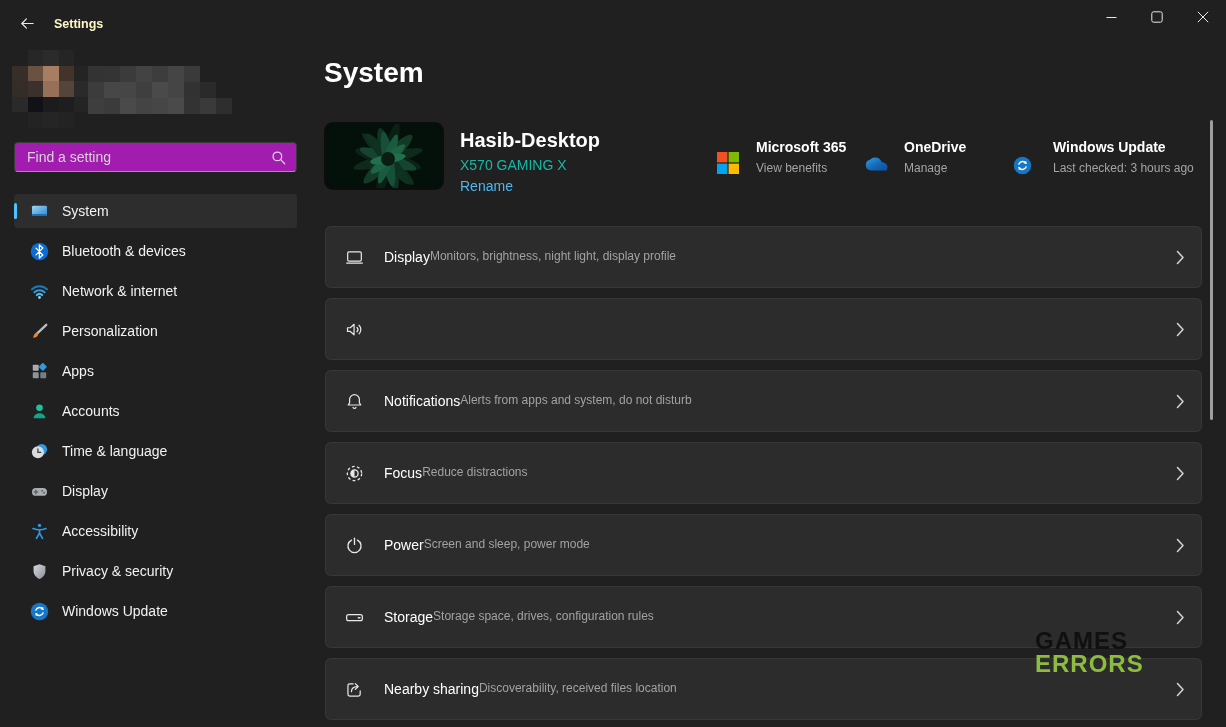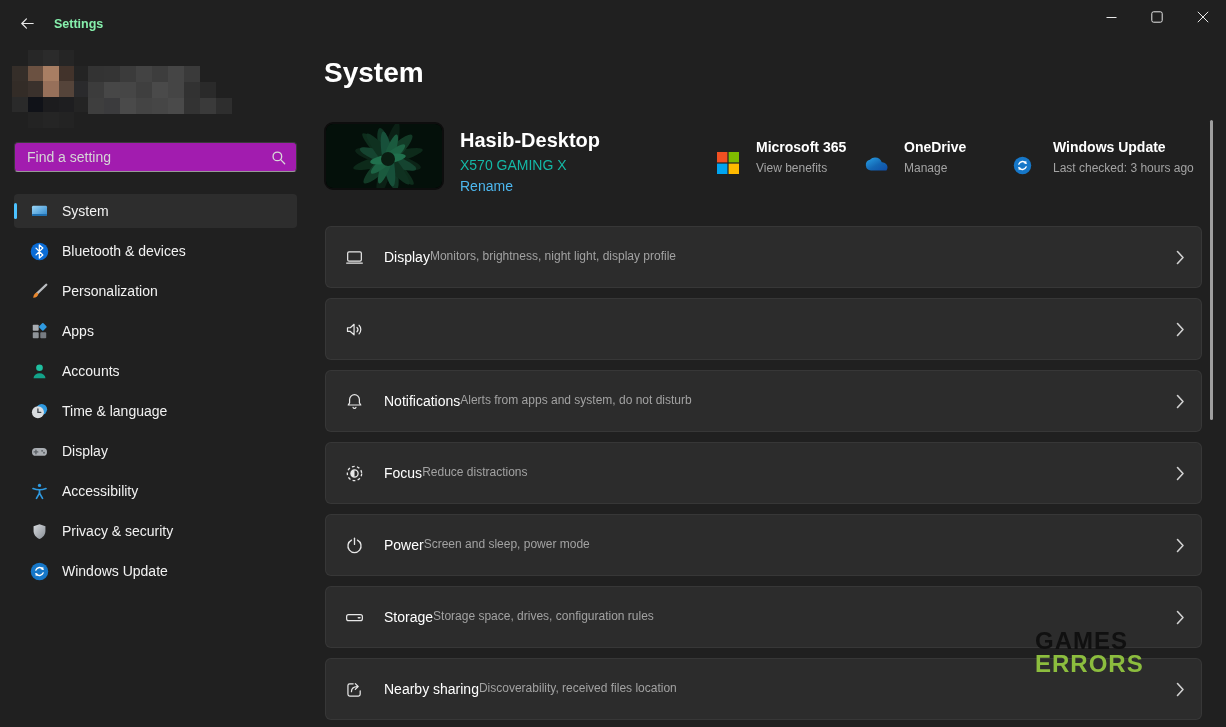--- a/index.html
+++ b/index.html
@@ -9,21 +9,21 @@
     --wm-dark:#101010;
   }
   *{margin:0;padding:0;box-sizing:border-box;}
   html,body{width:1226px;height:727px;overflow:hidden;background:#202020;}
   .app{position:relative;width:1226px;height:727px;background:#202020;
        font-family:"Liberation Sans",sans-serif;color:#fff;overflow:hidden;}
 
   
   .back-btn{position:absolute;left:12px;top:12px;width:30px;height:26px;border:0;
             background:transparent;display:flex;align-items:center;justify-content:center;cursor:pointer;}
-  .tb-title{position:absolute;left:54px;top:17px;font-size:12.5px;font-weight:700;color:#86efac;}
+  .tb-title{position:absolute;left:54px;top:17px;font-size:12.5px;font-weight:700;color:#fef9c3;}
   .win-btns{position:absolute;right:0;top:0;display:flex;}
   .wbtn{width:46px;height:34px;display:flex;align-items:center;justify-content:center;cursor:pointer;}
 
   
   .avatar-mosaic{position:absolute;left:12px;top:50px;display:grid;
                  grid-template-columns:repeat(5,15.5px);grid-auto-rows:15.5px;}
   .name-mosaic{position:absolute;left:88px;top:66px;display:grid;
                grid-template-columns:repeat(9,16px);grid-auto-rows:16px;}
   .mcell{width:100%;height:100%;}
 
@@ -195,20 +195,33 @@
     <span class="nav-label">System</span>
   </div>
         <div class="nav-item">
     <span class="nav-ic">
             <svg viewBox="0 0 24 24" width="19" height="19">
               <circle cx="12" cy="12" r="11" fill="#0a6cd6"></circle>
               <path d="M11.8 3.8 L16.2 7.6 L7.6 16.2 M11.8 20.2 L16.2 16.4 L7.6 7.8 M11.8 3.8 V20.2" fill="none" stroke="#fff" stroke-width="1.6" stroke-linejoin="round" stroke-linecap="round"></path>
             </svg>
           </span>
     <span class="nav-label">Bluetooth &amp; devices</span>
+  </div>
+        <div class="nav-item">
+    <span class="nav-ic">
+            <svg viewBox="0 0 24 24" width="19" height="19">
+              <g fill="none" stroke-linecap="round">
+                <path d="M2.5 9.2 A13.5 13.5 0 0 1 21.5 9.2" stroke="#1b79c0" stroke-width="2.6"></path>
+                <path d="M5.6 13 A9 9 0 0 1 18.4 13" stroke="#2f9ae0" stroke-width="2.6"></path>
+                <path d="M8.6 16.5 A5 5 0 0 1 15.4 16.5" stroke="#54b8f0" stroke-width="2.6"></path>
+              </g>
+              <circle cx="12" cy="19.6" r="1.8" fill="#7fd0fa"></circle>
+            </svg>
+          </span>
+    <span class="nav-label">Network &amp; internet</span>
   </div>
         <div class="nav-item">
     <span class="nav-ic">
             <svg viewBox="0 0 24 24" width="19" height="19">
               <path d="M20.5 3.5 L8.8 14.8" stroke="#b9bcc0" stroke-width="3" stroke-linecap="round"></path>
               <path d="M9 13.4 C6.3 13.9 4.7 16 4 19.8 C8 19.6 10 18.1 10.6 15.1 Z" fill="#e8872e"></path>
             </svg>
           </span>
     <span class="nav-label">Personalization</span>
   </div>

